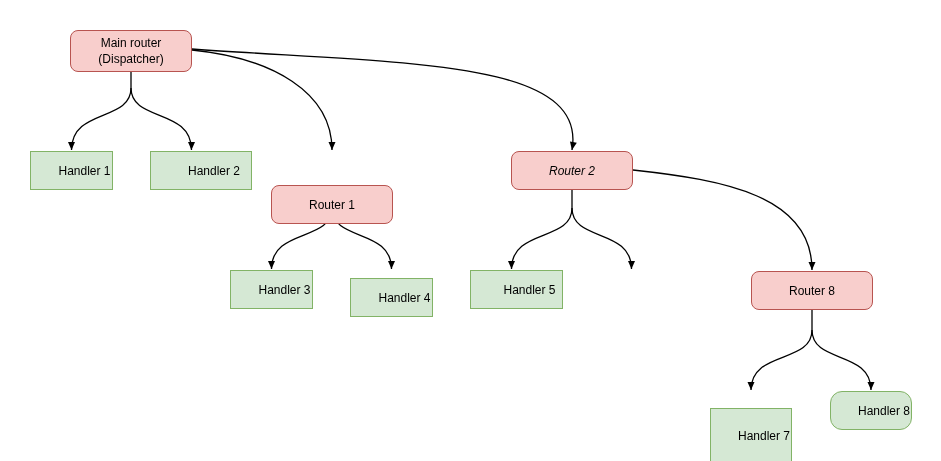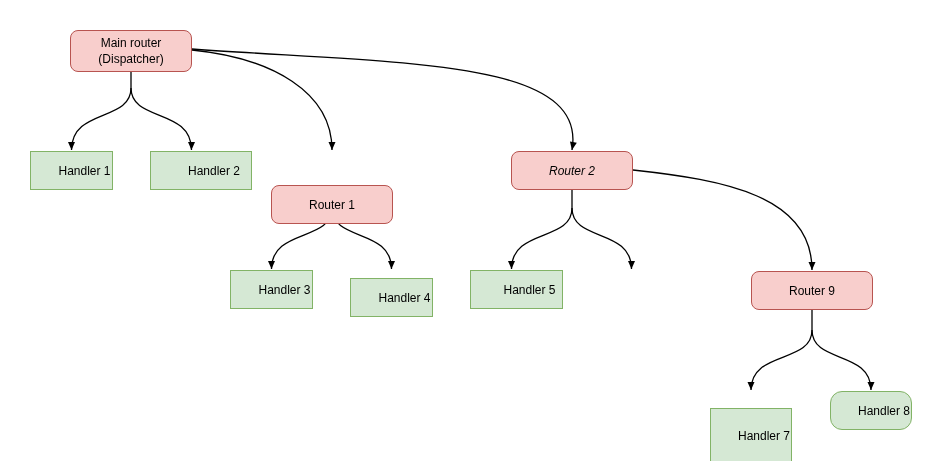--- a/index.html
+++ b/index.html
@@ -116,21 +116,21 @@
   <div class="node handler" style="left:350px; top:270px; width:83px; height:39px;margin-top:8px;">
     <span>Handler 4</span>
   </div>
 
   <div class="node handler" style="left:470px; top:270px; width:93px; height:39px;">
     <span>Handler 5</span>
   </div>
 
 
   <div class="node router" style="left:751px; top:271px; width:122px; height:39px;">
-    <span>Router 9</span>
+    <span>Router 8</span>
   </div>
 
   <div class="node handler" style="left:710px; top:408px; width:82px; height:56px;">
     <span>Handler 7</span>
   </div>
 
   <div class="node handler" style="left:830px; top:391px; width:82px; height:39px;border-radius:12px;">
     <span>Handler 8</span>
   </div>
 

